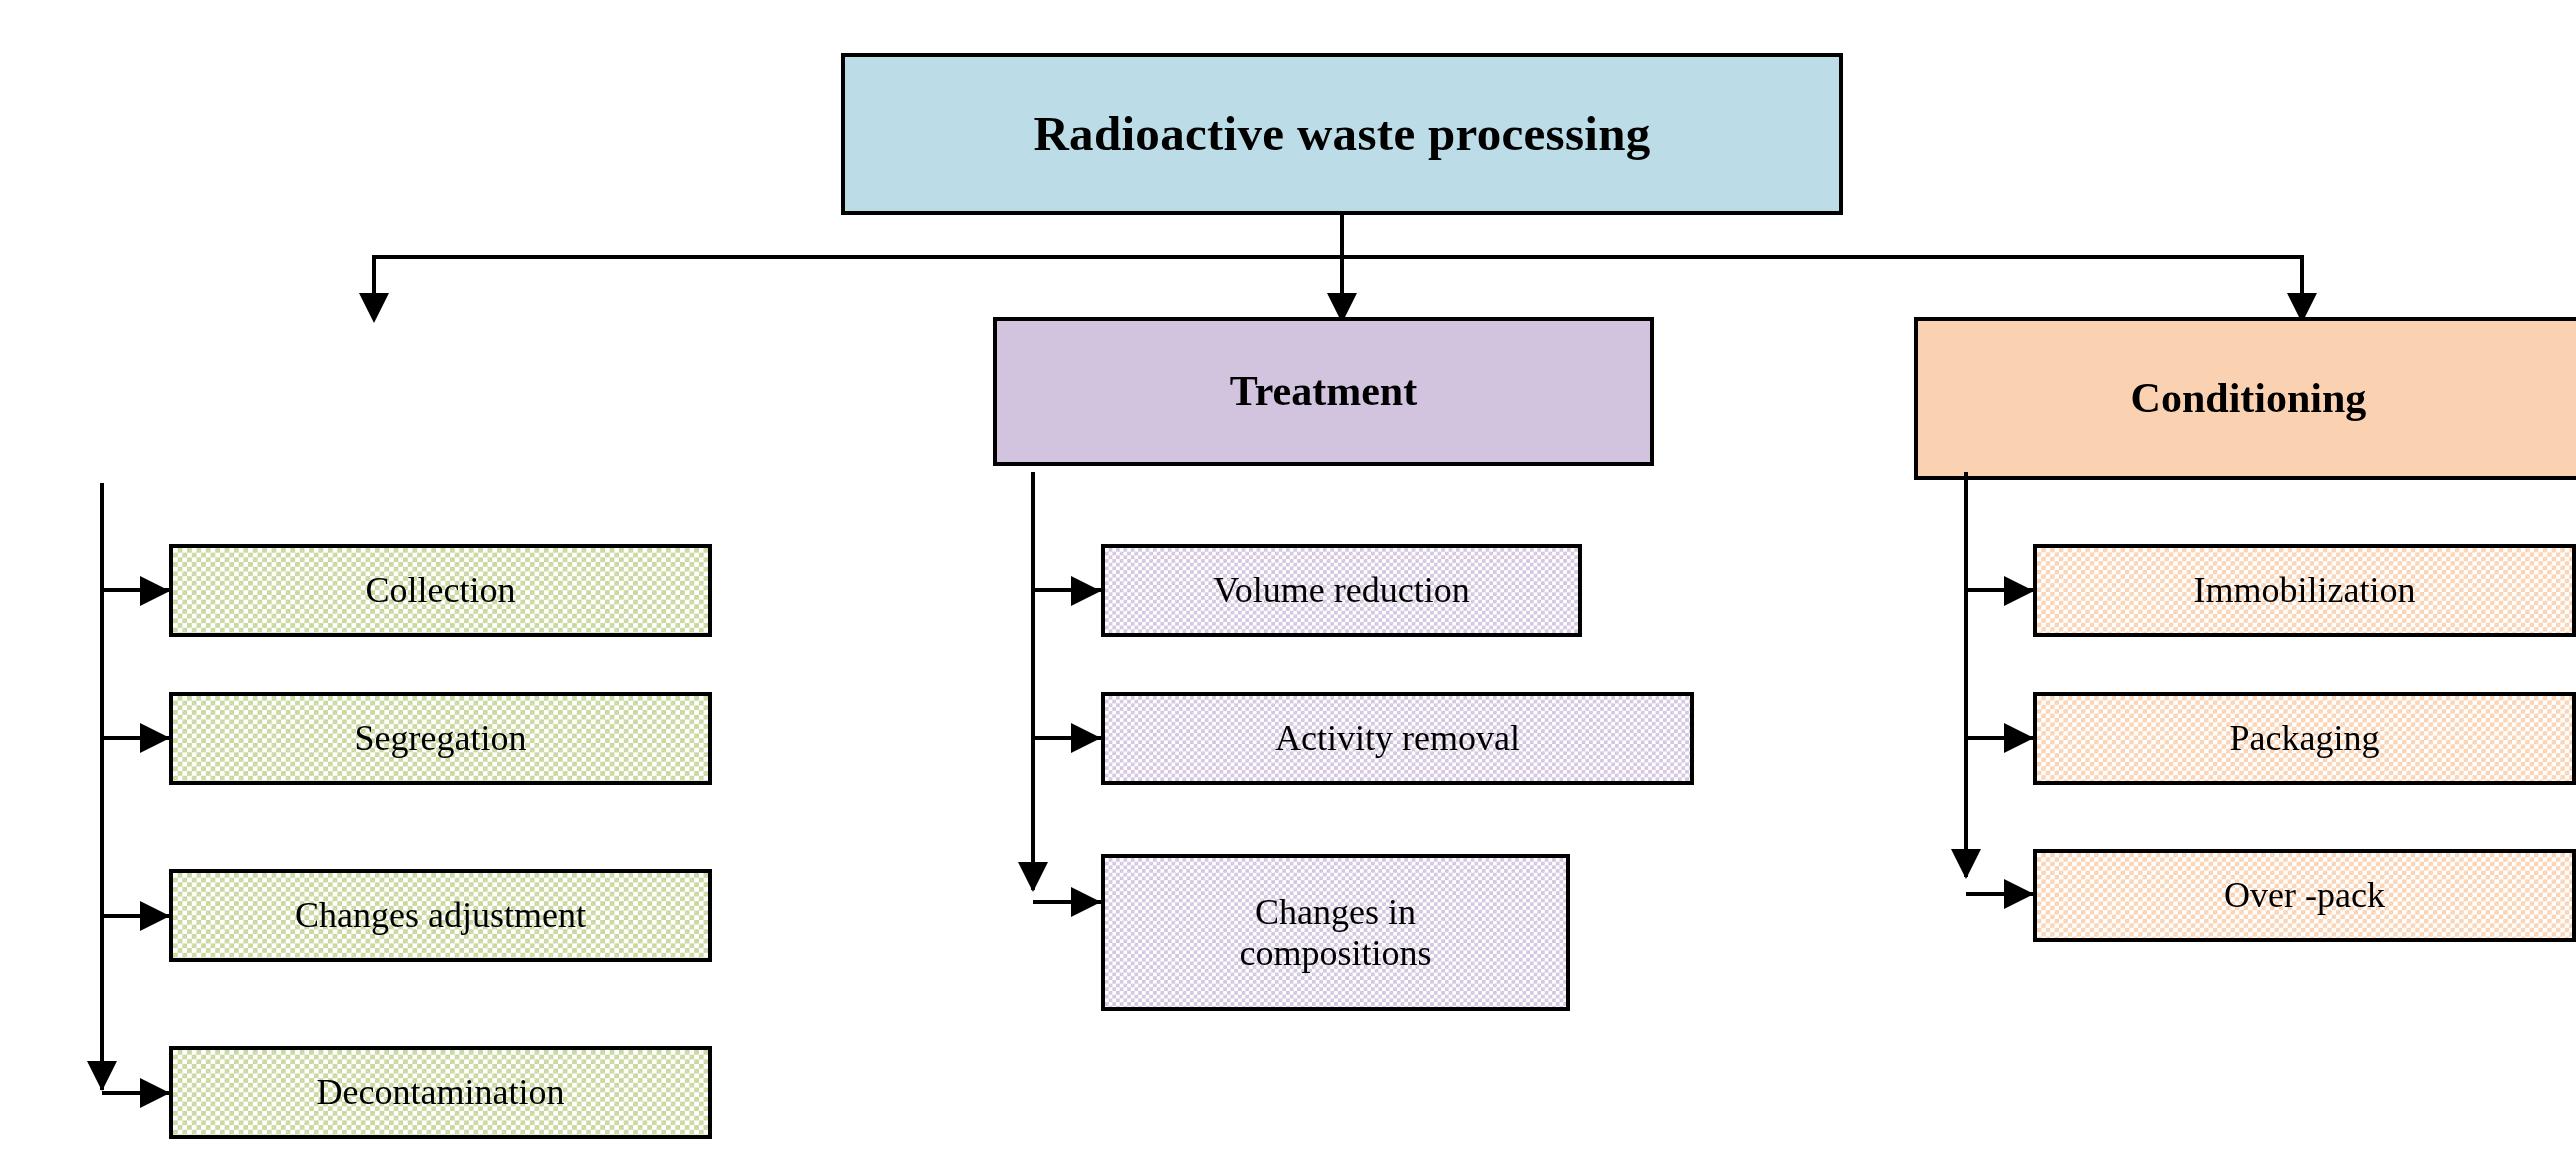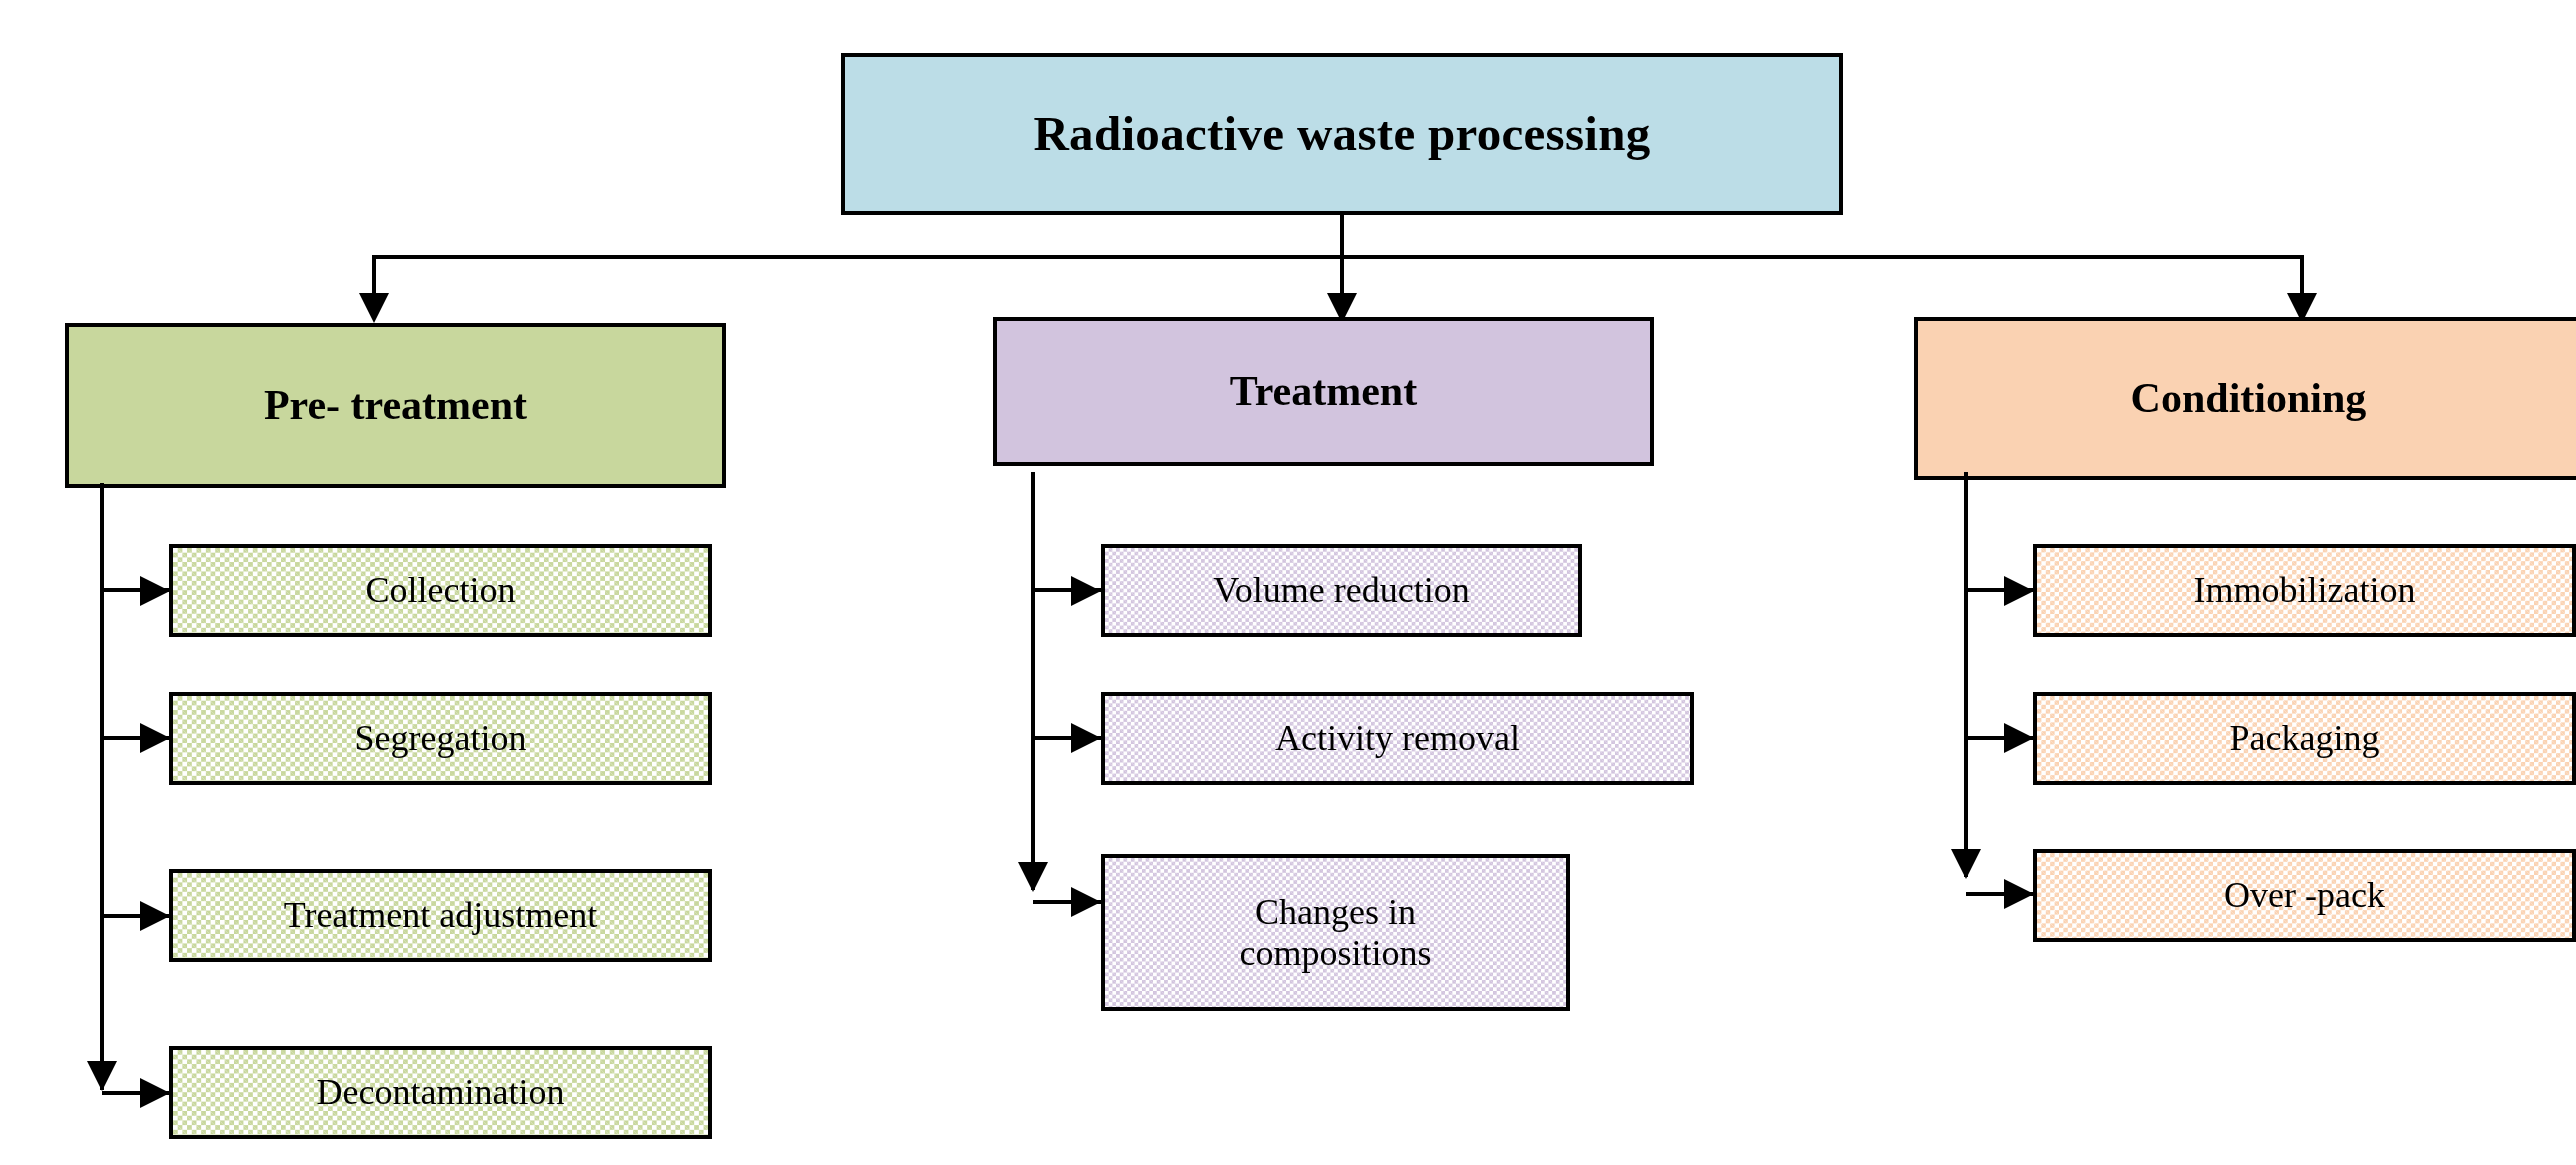--- a/index.html
+++ b/index.html
@@ -88,43 +88,40 @@
 
   <div class="vline" style="left:341px;top:255px;height:59px;"></div>
   <div class="arrow-down" style="left:328px;top:293px;"></div>
 
   <div class="vline" style="left:1309px;top:255px;height:59px;"></div>
   <div class="arrow-down" style="left:1296px;top:293px;"></div>
 
   <div class="vline" style="left:2269px;top:255px;height:59px;"></div>
   <div class="arrow-down" style="left:2256px;top:293px;"></div>
 
-  <div class="box cat-box fill-pre" style="left:34px;top:323px;width:661px;height:165px;">
-    <span class="label">Pre- treatment</span>
-  </div>
 
   <div class="vline" style="left:69px;top:483px;height:607px;"></div>
   <div class="arrow-down" style="left:56px;top:1061px;"></div>
 
   <div class="hline" style="left:71px;top:588px;width:70px;"></div>
   <div class="arrow-right" style="left:109px;top:576px;"></div>
   <div class="box leaf-box dith-green" style="left:138px;top:544px;width:543px;height:93px;">
     <span class="label">Collection</span>
   </div>
 
   <div class="hline" style="left:71px;top:736px;width:70px;"></div>
   <div class="arrow-right" style="left:109px;top:723px;"></div>
   <div class="box leaf-box dith-green" style="left:138px;top:692px;width:543px;height:93px;">
     <span class="label">Segregation</span>
   </div>
 
   <div class="hline" style="left:71px;top:914px;width:70px;"></div>
   <div class="arrow-right" style="left:109px;top:901px;"></div>
   <div class="box leaf-box dith-green" style="left:138px;top:869px;width:543px;height:93px;">
-    <span class="label">Treatment adjustment</span>
+    <span class="label">Changes adjustment</span>
   </div>
 
   <div class="hline" style="left:71px;top:1091px;width:70px;"></div>
   <div class="arrow-right" style="left:109px;top:1078px;"></div>
   <div class="box leaf-box dith-green" style="left:138px;top:1046px;width:543px;height:93px;">
     <span class="label">Decontamination</span>
   </div>
 
   <div class="box cat-box fill-treat" style="left:962px;top:317px;width:661px;height:149px;text-align:right;">
     <span class="label">Treatment</span>

